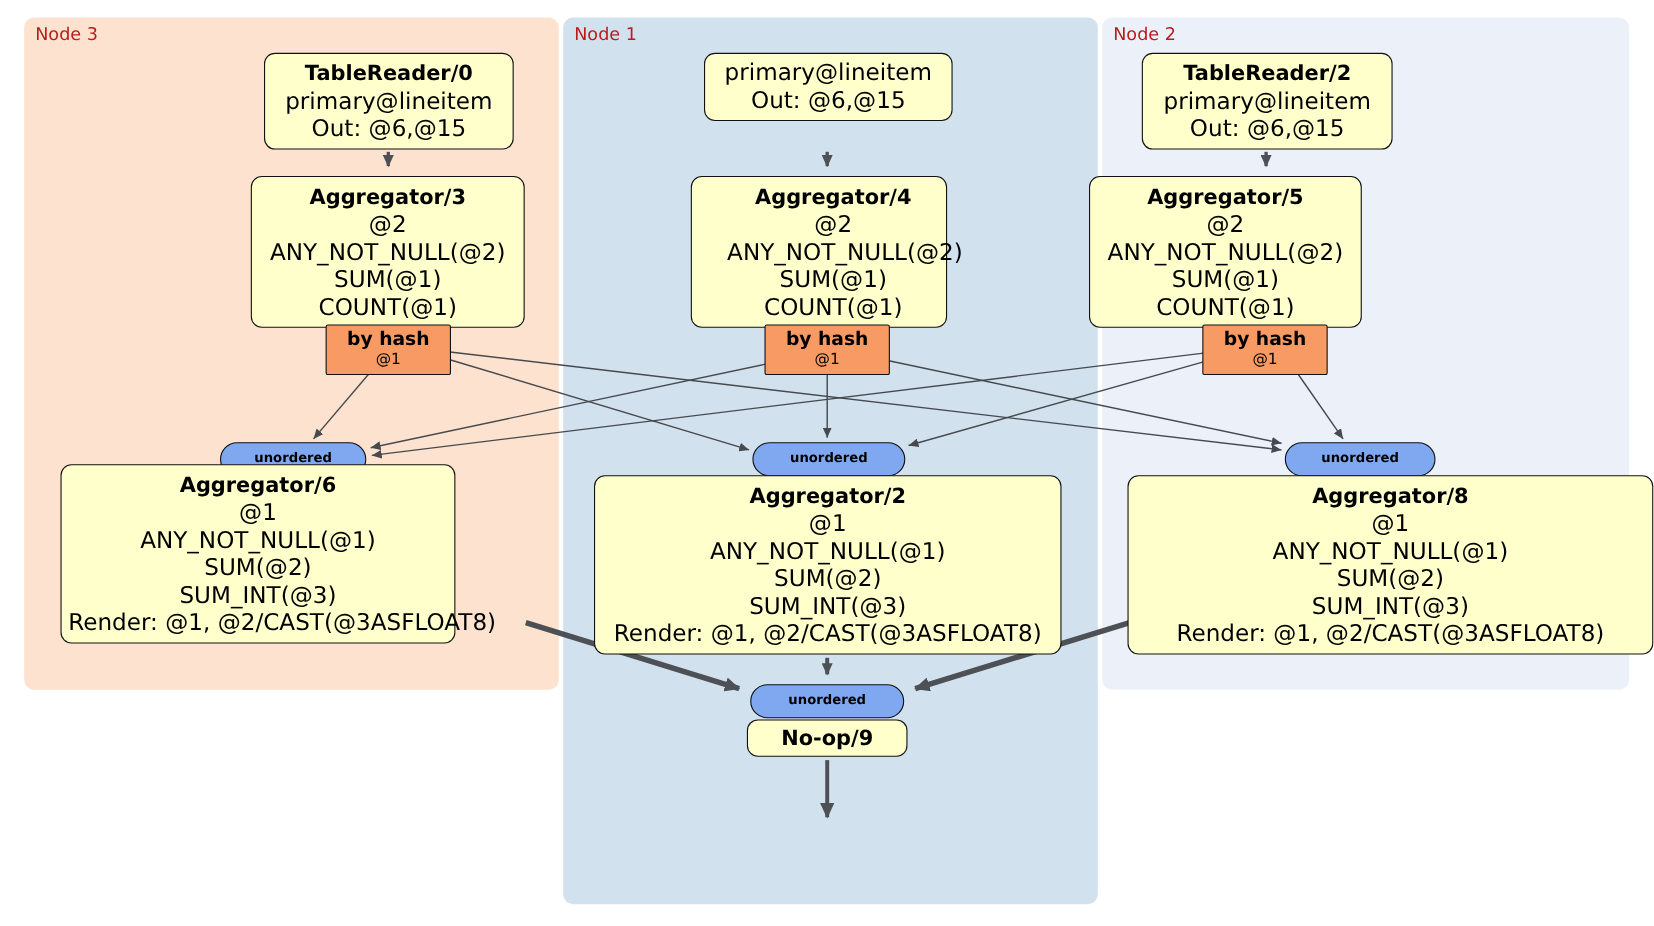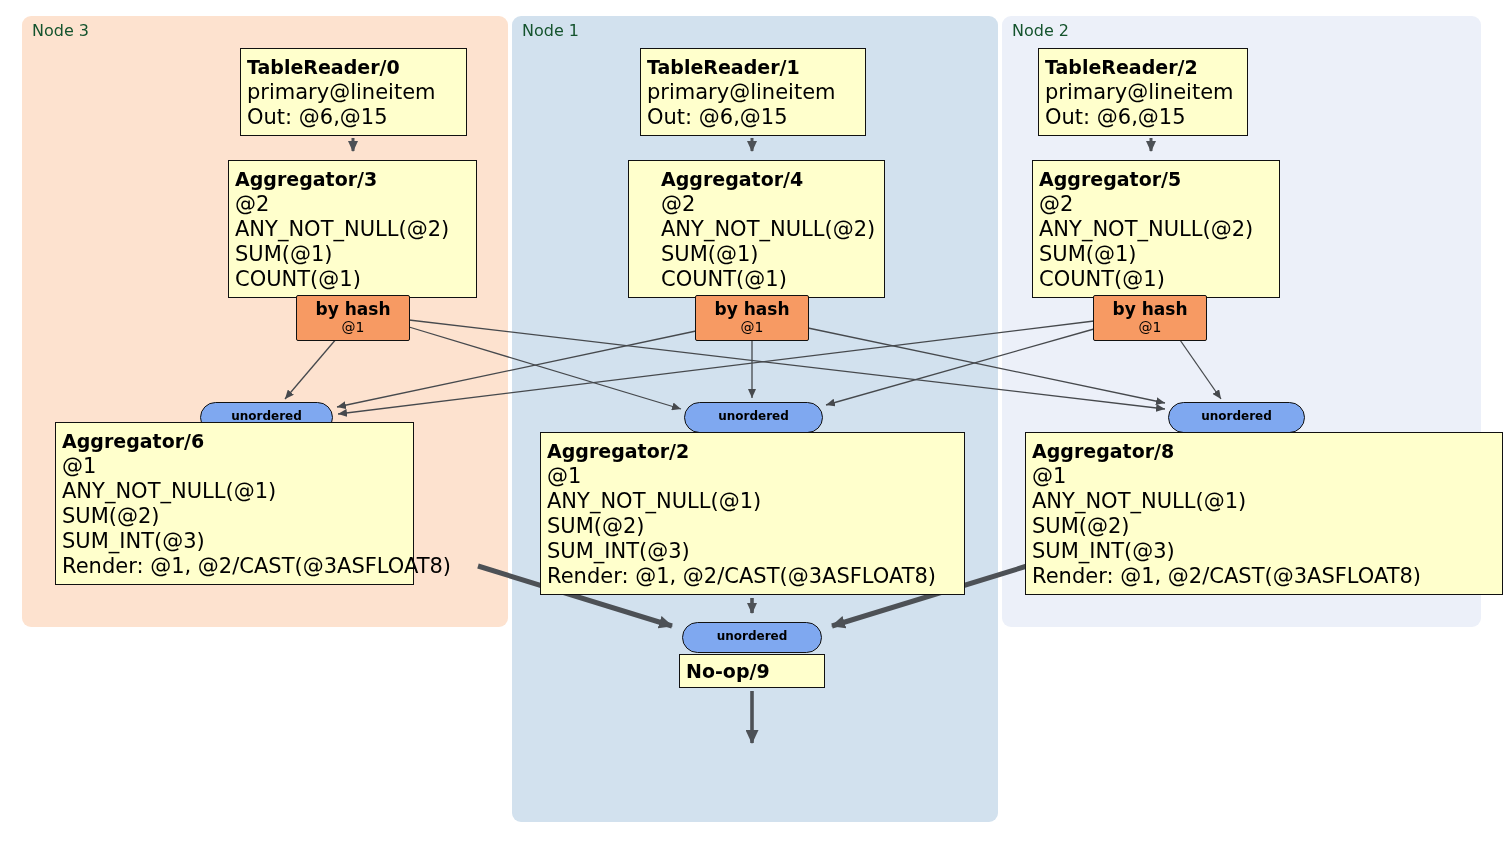--- a/index.html
+++ b/index.html
@@ -4,30 +4,30 @@
 <style>
   html,body{margin:0;padding:0;background:#ffffff;}
   .canvas{
     position:relative;width:1504px;height:842px;overflow:hidden;
     font-family:"DejaVu Sans","Liberation Sans",sans-serif;color:#000;
   }
   .region{position:absolute;border-radius:9px;z-index:0;}
   .region-node3{background:var(--node3_bg,#fde2cf);}
   .region-node1{background:var(--node1_bg,#d2e1ee);}
   .region-node2{background:var(--node2_bg,#ecf0f9);}
-  .region-label{position:absolute;left:10px;top:5px;font-size:16px;color:#14532d;}
+  .region-label{position:absolute;left:10px;top:5px;font-size:16px;color:#b91c1c;}
   svg.edges{position:absolute;left:0;top:0;z-index:1;}
   .e-thin{stroke:#46494d;stroke-width:1.3px;fill:none;}
   .e-med{stroke:#4d5156;stroke-width:3px;fill:none;}
   .e-thick{stroke:#4d5156;stroke-width:5px;fill:none;}
   .e-semi{stroke:#4d5156;stroke-width:3.6px;fill:none;}
   .opbox{
     position:absolute;box-sizing:border-box;background:var(--box_fill,#ffffcc);
-    border:1.6px solid var(--box_border,#111);border-radius:0;
-    text-align:left;padding:5px 6px;z-index:3;
+    border:1.6px solid var(--box_border,#111);border-radius:10px;
+    text-align:center;padding:5px 6px;z-index:3;
   }
   .opbox .title{font-weight:bold;font-size:19px;line-height:26px;white-space:nowrap;}
   .opbox .line{font-size:21px;line-height:25px;white-space:nowrap;}
   .oval{
     position:absolute;box-sizing:border-box;border:1.6px solid var(--box_border,#111);
     text-align:center;white-space:nowrap;
   }
   .hash{
     background:var(--hash_fill,#f79a63);border-radius:2px;z-index:4;padding-top:3px;
   }
@@ -97,45 +97,44 @@
   <div class="oval sync" style="left:1168px;top:402px;width:137px;height:31px;">
     <span>unordered</span>
   </div>
 
   <div class="opbox" style="left:240px;top:48px;width:227px;">
     <div class="title">TableReader/0</div>
     <div class="line">primary@lineitem</div>
     <div class="line">Out: @6,@15</div>
   </div>
   <div class="opbox" style="left:640px;top:48px;width:226px;">
-    <div class="title">TableReader/1</div>
     <div class="line">primary@lineitem</div>
     <div class="line">Out: @6,@15</div>
   </div>
-  <div class="opbox" style="left:1038px;top:48px;width:210px;">
+  <div class="opbox" style="left:1038px;top:48px;width:228px;">
     <div class="title">TableReader/2</div>
     <div class="line">primary@lineitem</div>
     <div class="line">Out: @6,@15</div>
   </div>
 
   <div class="opbox" style="left:228px;top:160px;width:249px;">
     <div class="title">Aggregator/3</div>
     <div class="line">@2</div>
     <div class="line">ANY_NOT_NULL(@2)</div>
     <div class="line">SUM(@1)</div>
     <div class="line">COUNT(@1)</div>
   </div>
-  <div class="opbox" style="left:628px;top:160px;width:257px;padding-left:32px;">
+  <div class="opbox" style="left:628px;top:160px;width:233px;padding-left:32px;">
     <div class="title">Aggregator/4</div>
     <div class="line">@2</div>
     <div class="line">ANY_NOT_NULL(@2)</div>
     <div class="line">SUM(@1)</div>
     <div class="line">COUNT(@1)</div>
   </div>
-  <div class="opbox" style="left:1032px;top:160px;width:248px;">
+  <div class="opbox" style="left:990px;top:160px;width:248px;">
     <div class="title">Aggregator/5</div>
     <div class="line">@2</div>
     <div class="line">ANY_NOT_NULL(@2)</div>
     <div class="line">SUM(@1)</div>
     <div class="line">COUNT(@1)</div>
   </div>
 
   <div class="oval hash" style="left:296px;top:295px;width:114px;height:46px;">
     <div class="hash-label">by hash</div>
     <div class="hash-detail">@1</div>

